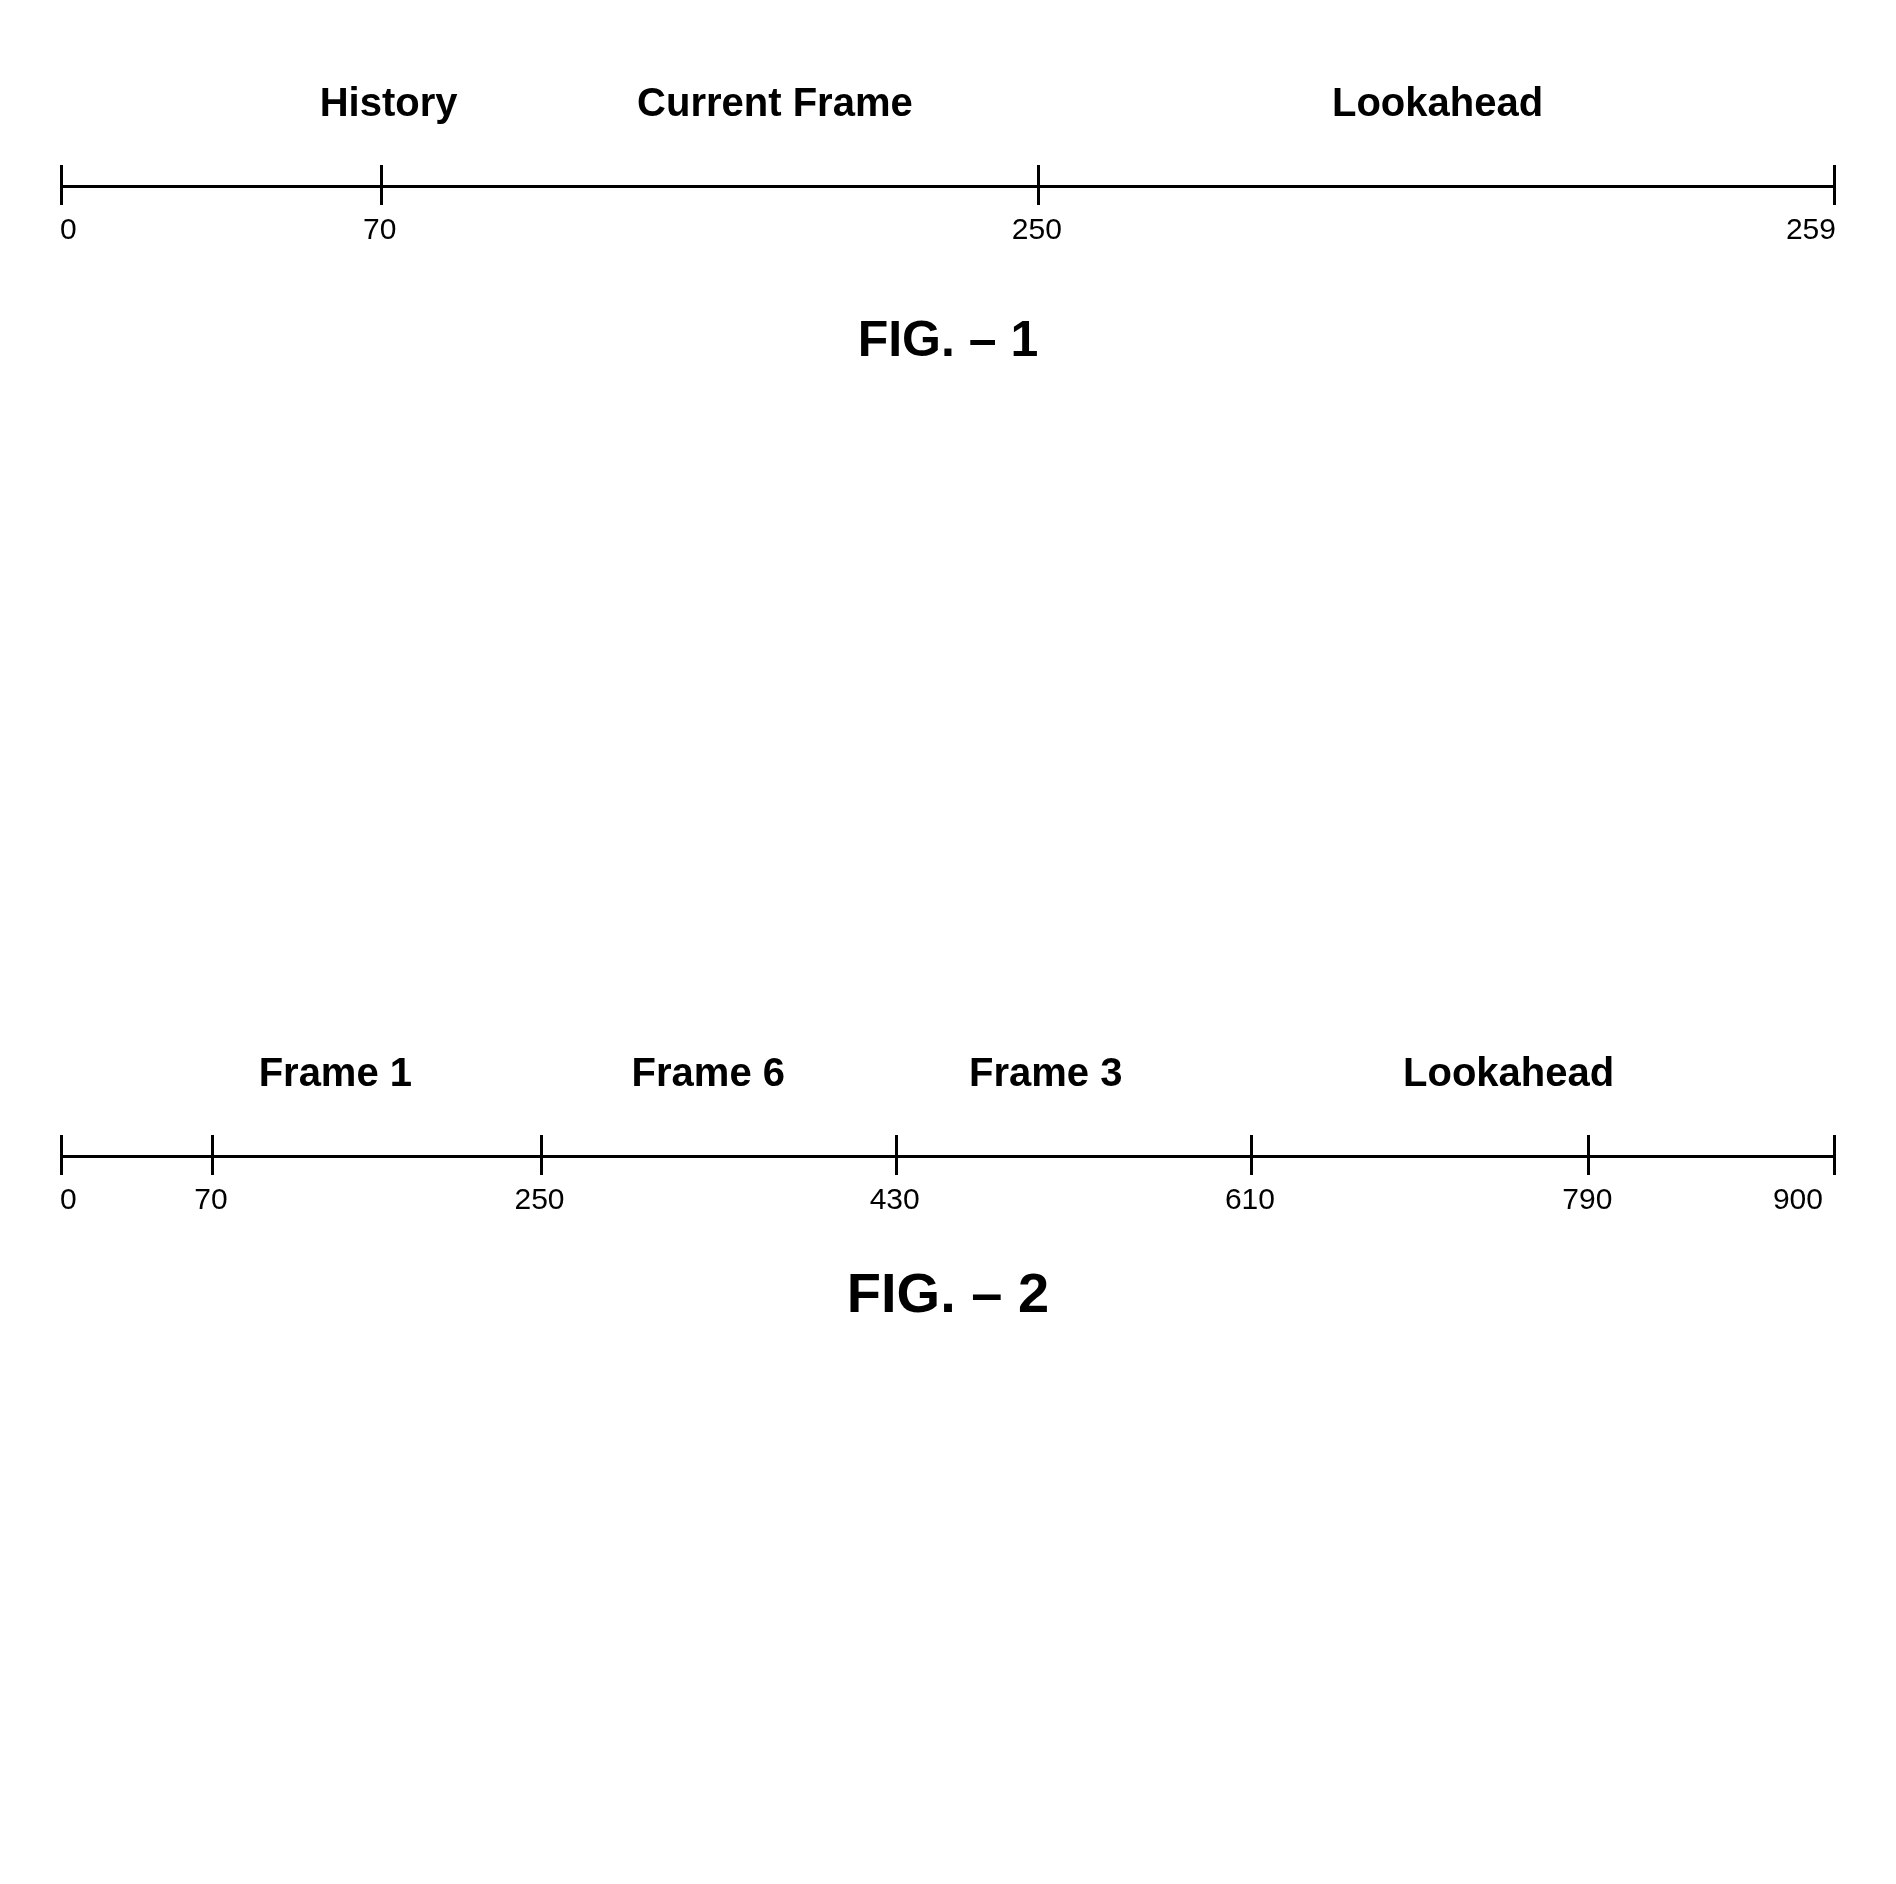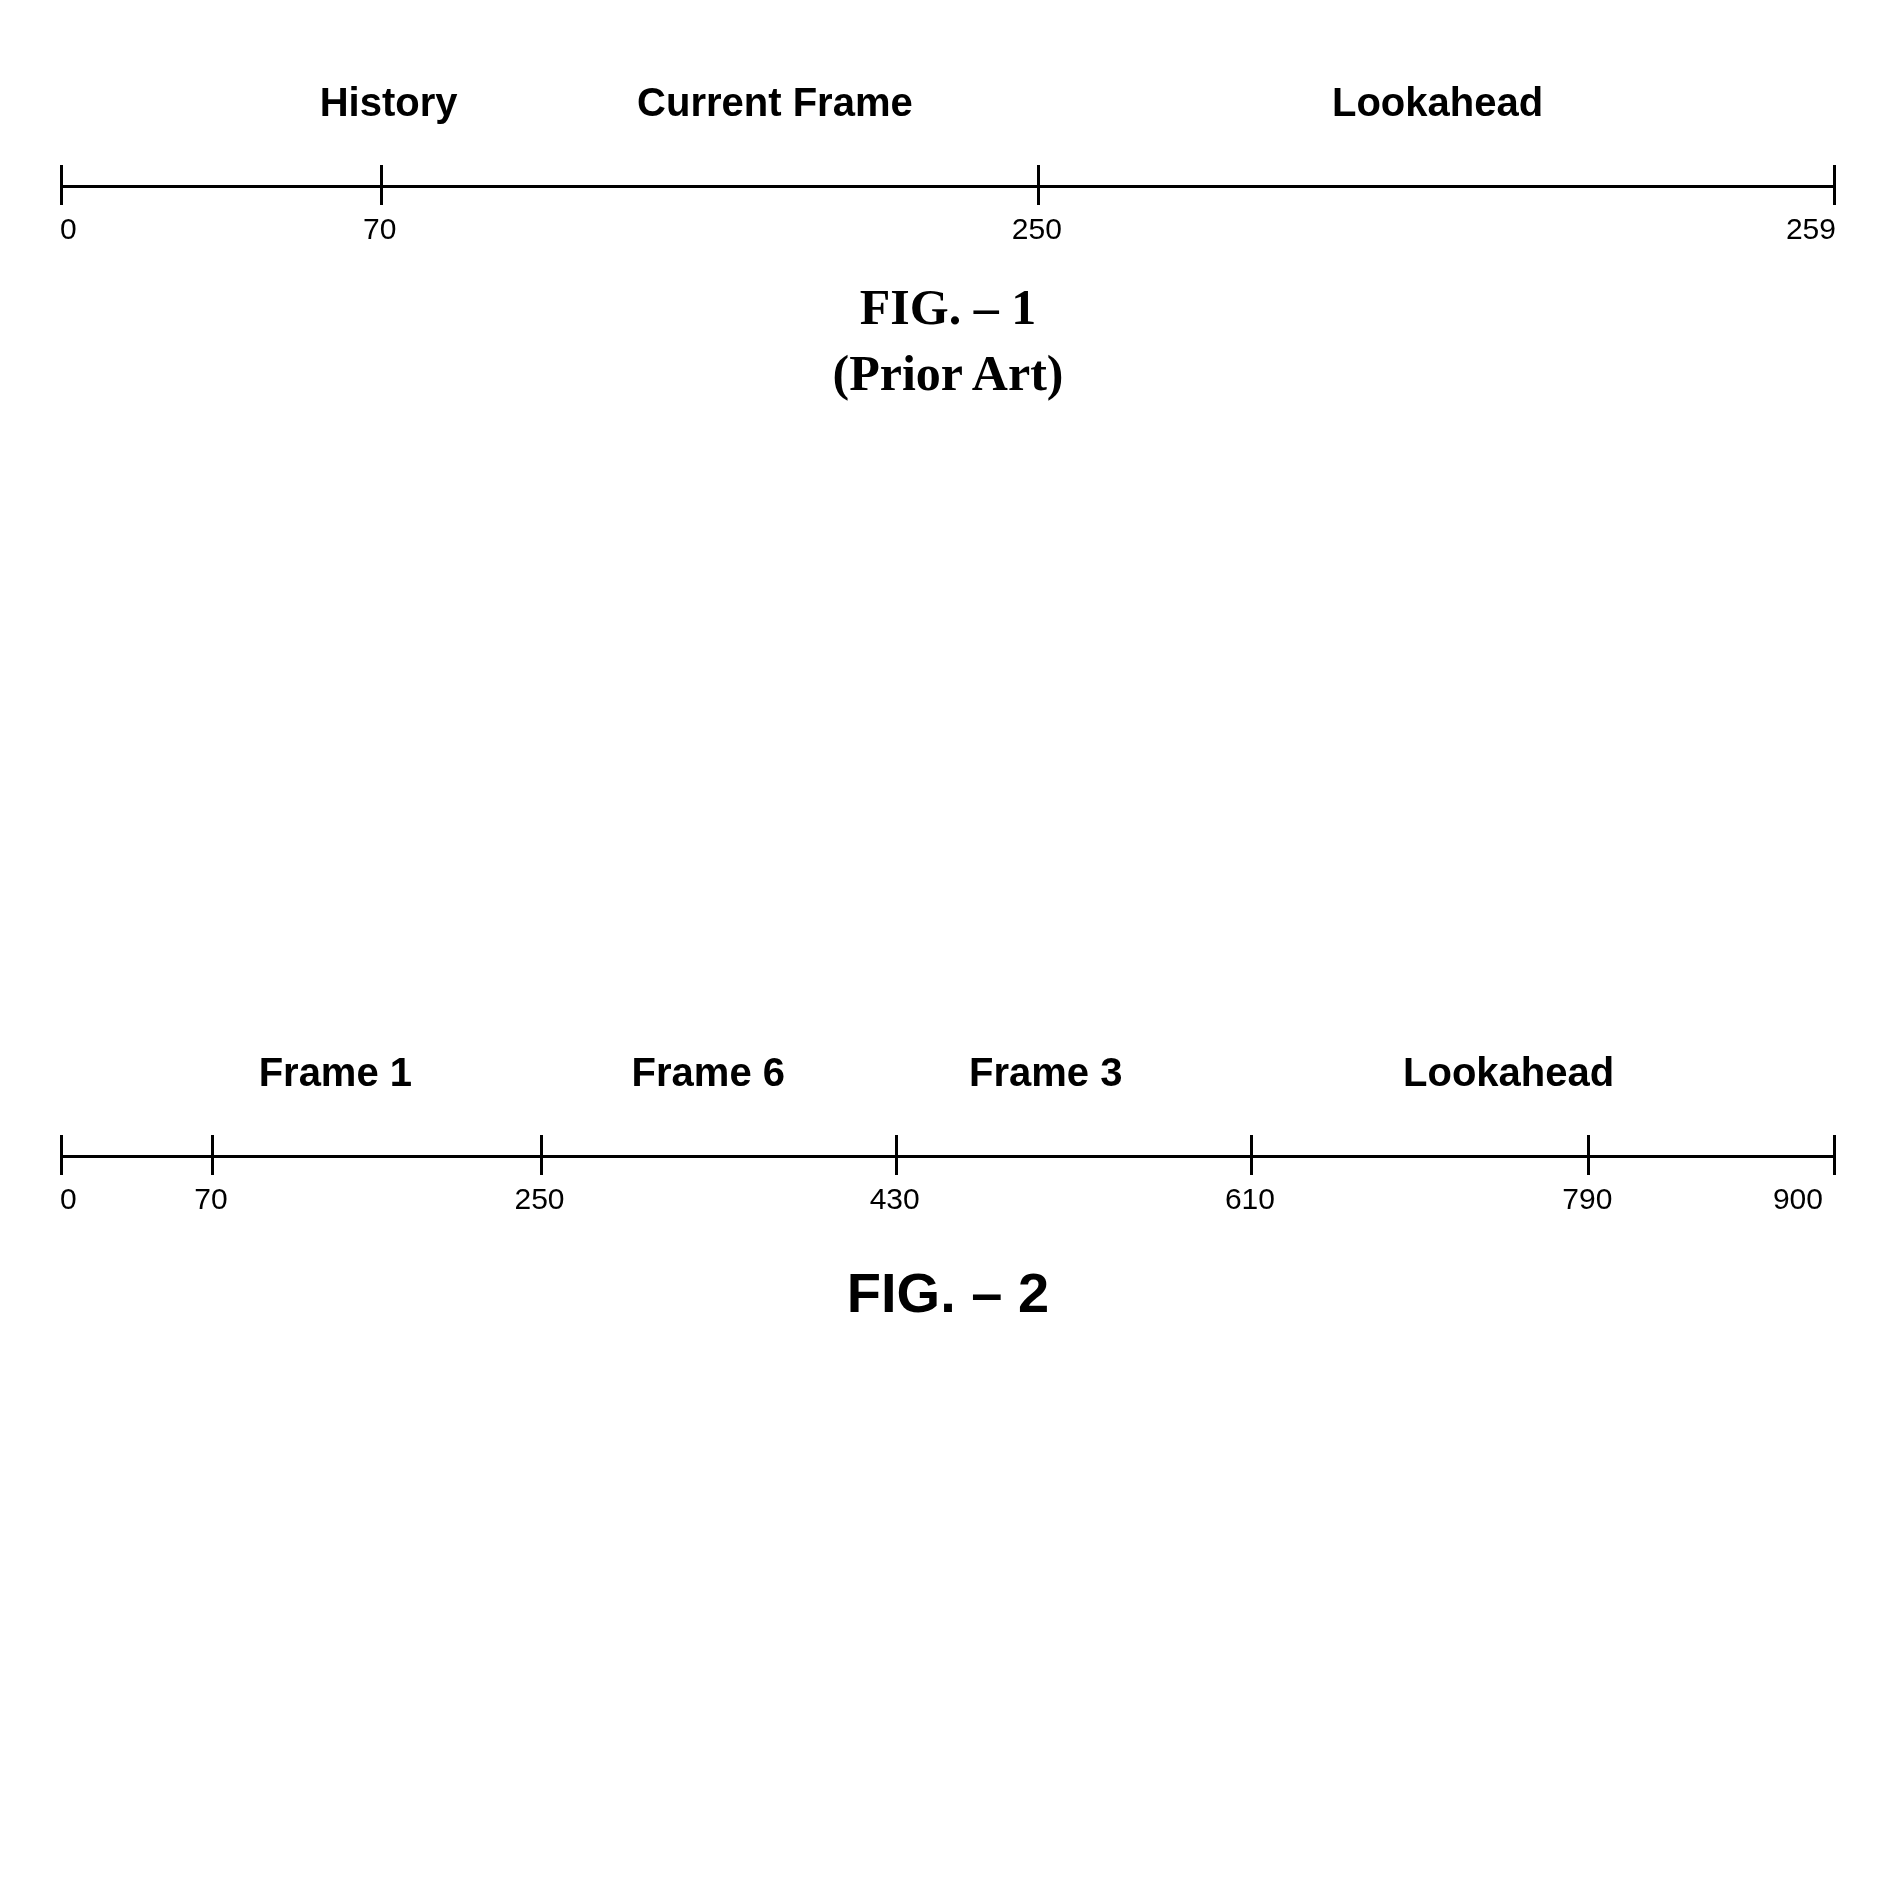--- a/index.html
+++ b/index.html
@@ -139,23 +139,22 @@
       <span class="tick-label" style="left:55%;">
         <span>250</span>
       </span>
       <span class="tick-label" style="right:0; left:auto; transform:none;">
         <span>259</span>
       </span>
     </div>
 
   </div>
 
-  <div class="figure-title" style="margin-top:68px;font-family:Liberation Serif, serif;">
+  <div class="figure-title" style="margin-top:100px;">
     <div class="main-title">FIG. – 1</div>
-    <div class="sub-title">(Prior Art)</div>
   </div>
 </div>
 
 <div class="diagram-container" id="fig2">
   <div class="timeline-wrapper">
 
     <div class="timeline-labels" style="position:relative; height:70px;">
       <span class="section-label" style="left: calc(14% - 50px);">Frame 1</span>
       <span class="section-label" style="left: calc(35% - 50px);">Frame 6</span>
       <span class="section-label" style="left: calc(54% - 50px);">Frame 3</span>

